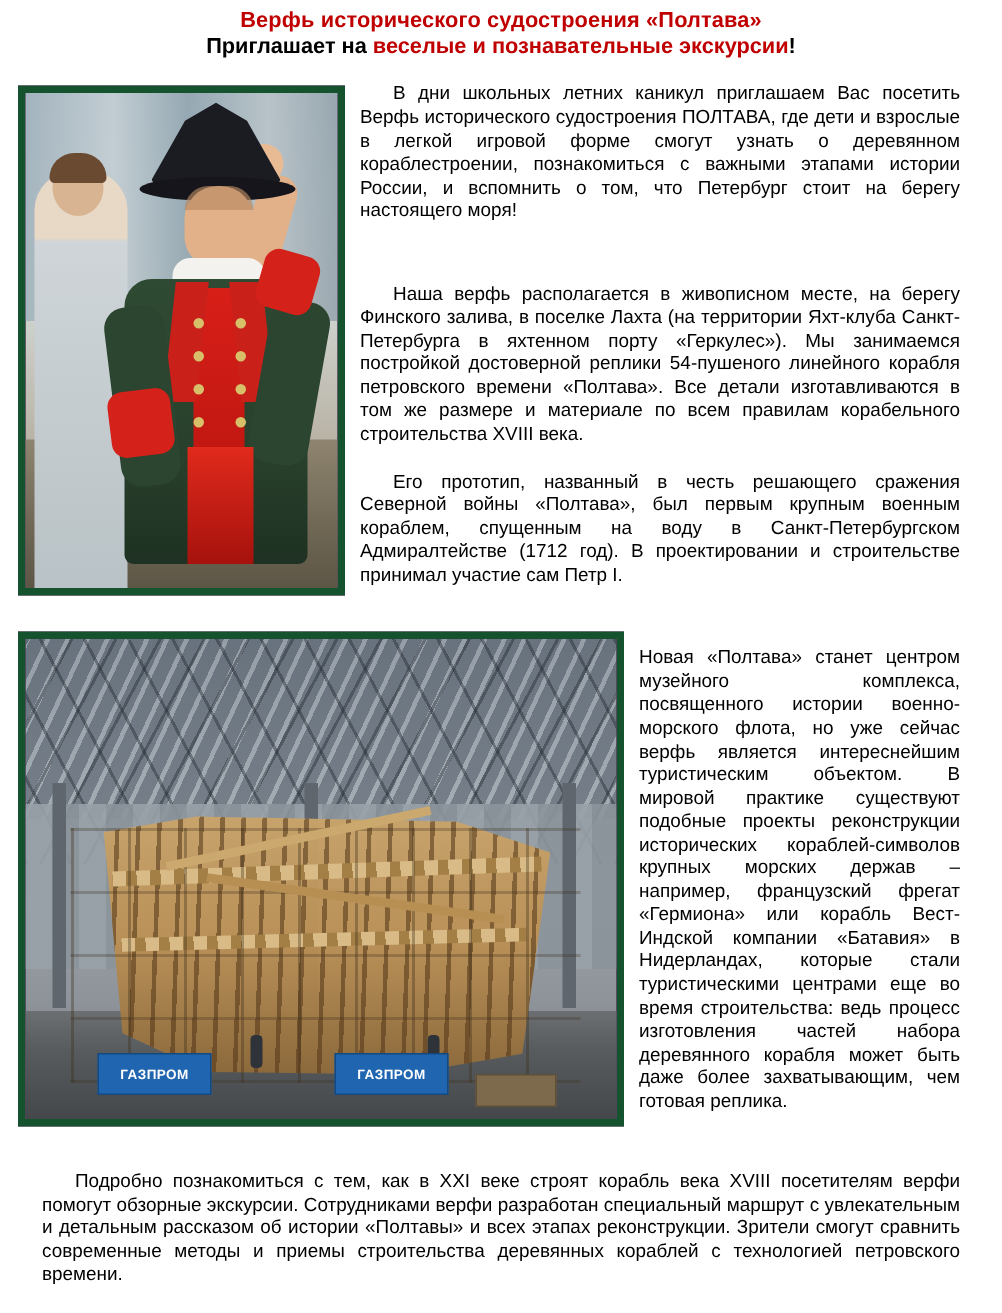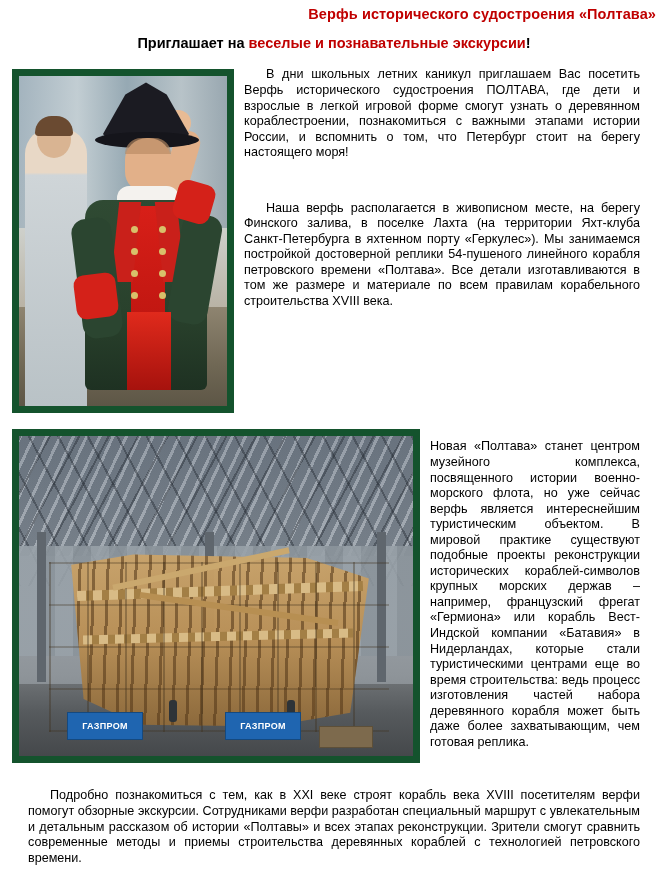--- a/index.html
+++ b/index.html
@@ -25,27 +25,26 @@
   
   .header {
     text-align: center;
     line-height: 1.12;
   }
   .header-line1 {
     font-size: 14.5px;
     font-weight: bold;
     color: #c00000;
     letter-spacing: 0.1px;
-    text-align: right;
   }
   .header-line2 {
     font-size: 14.5px;
     font-weight: bold;
     color: #000000;
-    margin-top: 13px;
+    margin-top: 1px;
   }
   .header-line2 .accent {
     color: #c00000;
   }
 
   
   .content {
     margin-top: 7px;
     font-size: 12.6px;
     line-height: 1.235;
@@ -55,21 +54,21 @@
     margin: 16px;
   }
   .indent {
     text-indent: 22px;
   }
 
   
   .fig-left {
     float: left;
     margin: 2px 10px 2px 0;
-    border: 7px solid #14532d;
+    border: 5px solid #14532d;
     background: #701a75;
     overflow: hidden;
     position: relative;
   }
   .fig-top {
     width: 208px;
     height: 330px;
   }
   .fig-bottom {
     width: 394px;
@@ -314,20 +313,21 @@
       <div class="p1-btn" style="left:140px; top:194px;"></div>
       <div class="p1-btn" style="left:140px; top:216px;"></div>
     </div>
 
     <p class="indent">В дни школьных летних каникул приглашаем Вас посетить Верфь исторического судостроения ПОЛТАВА, где дети и взрослые  в легкой игровой форме смогут узнать о деревянном кораблестроении, познакомиться с важными этапами истории России, и вспомнить о том, что Петербург стоит на берегу настоящего моря!</p>
 
     <div class="spacer-8"></div>
 
     <p class="indent">Наша верфь располагается в живописном месте, на берегу Финского залива, в поселке Лахта (на территории Яхт-клуба Санкт-Петербурга в яхтенном порту «Геркулес»). Мы занимаемся постройкой достоверной реплики  54-пушеного линейного корабля петровского времени «Полтава». Все детали изготавливаются в том же размере и материале по всем правилам корабельного строительства XVIII века.</p>
 
+    <p class="indent">Его прототип, названный в честь решающего сражения Северной войны «Полтава», был первым крупным военным кораблем, спущенным на воду в Санкт-Петербургском Адмиралтействе (1712 год).  В проектировании и строительстве принимал участие сам Петр I.</p>
 
     <div class="clearfix"></div>
 
     <div class="spacer-8"></div>
 
     <div class="fig-left fig-bottom">
       <div class="p2-bg"></div>
       <div class="p2-roof"></div>
       <div class="p2-truss"></div>
       <div class="p2-wallpanel"></div>

